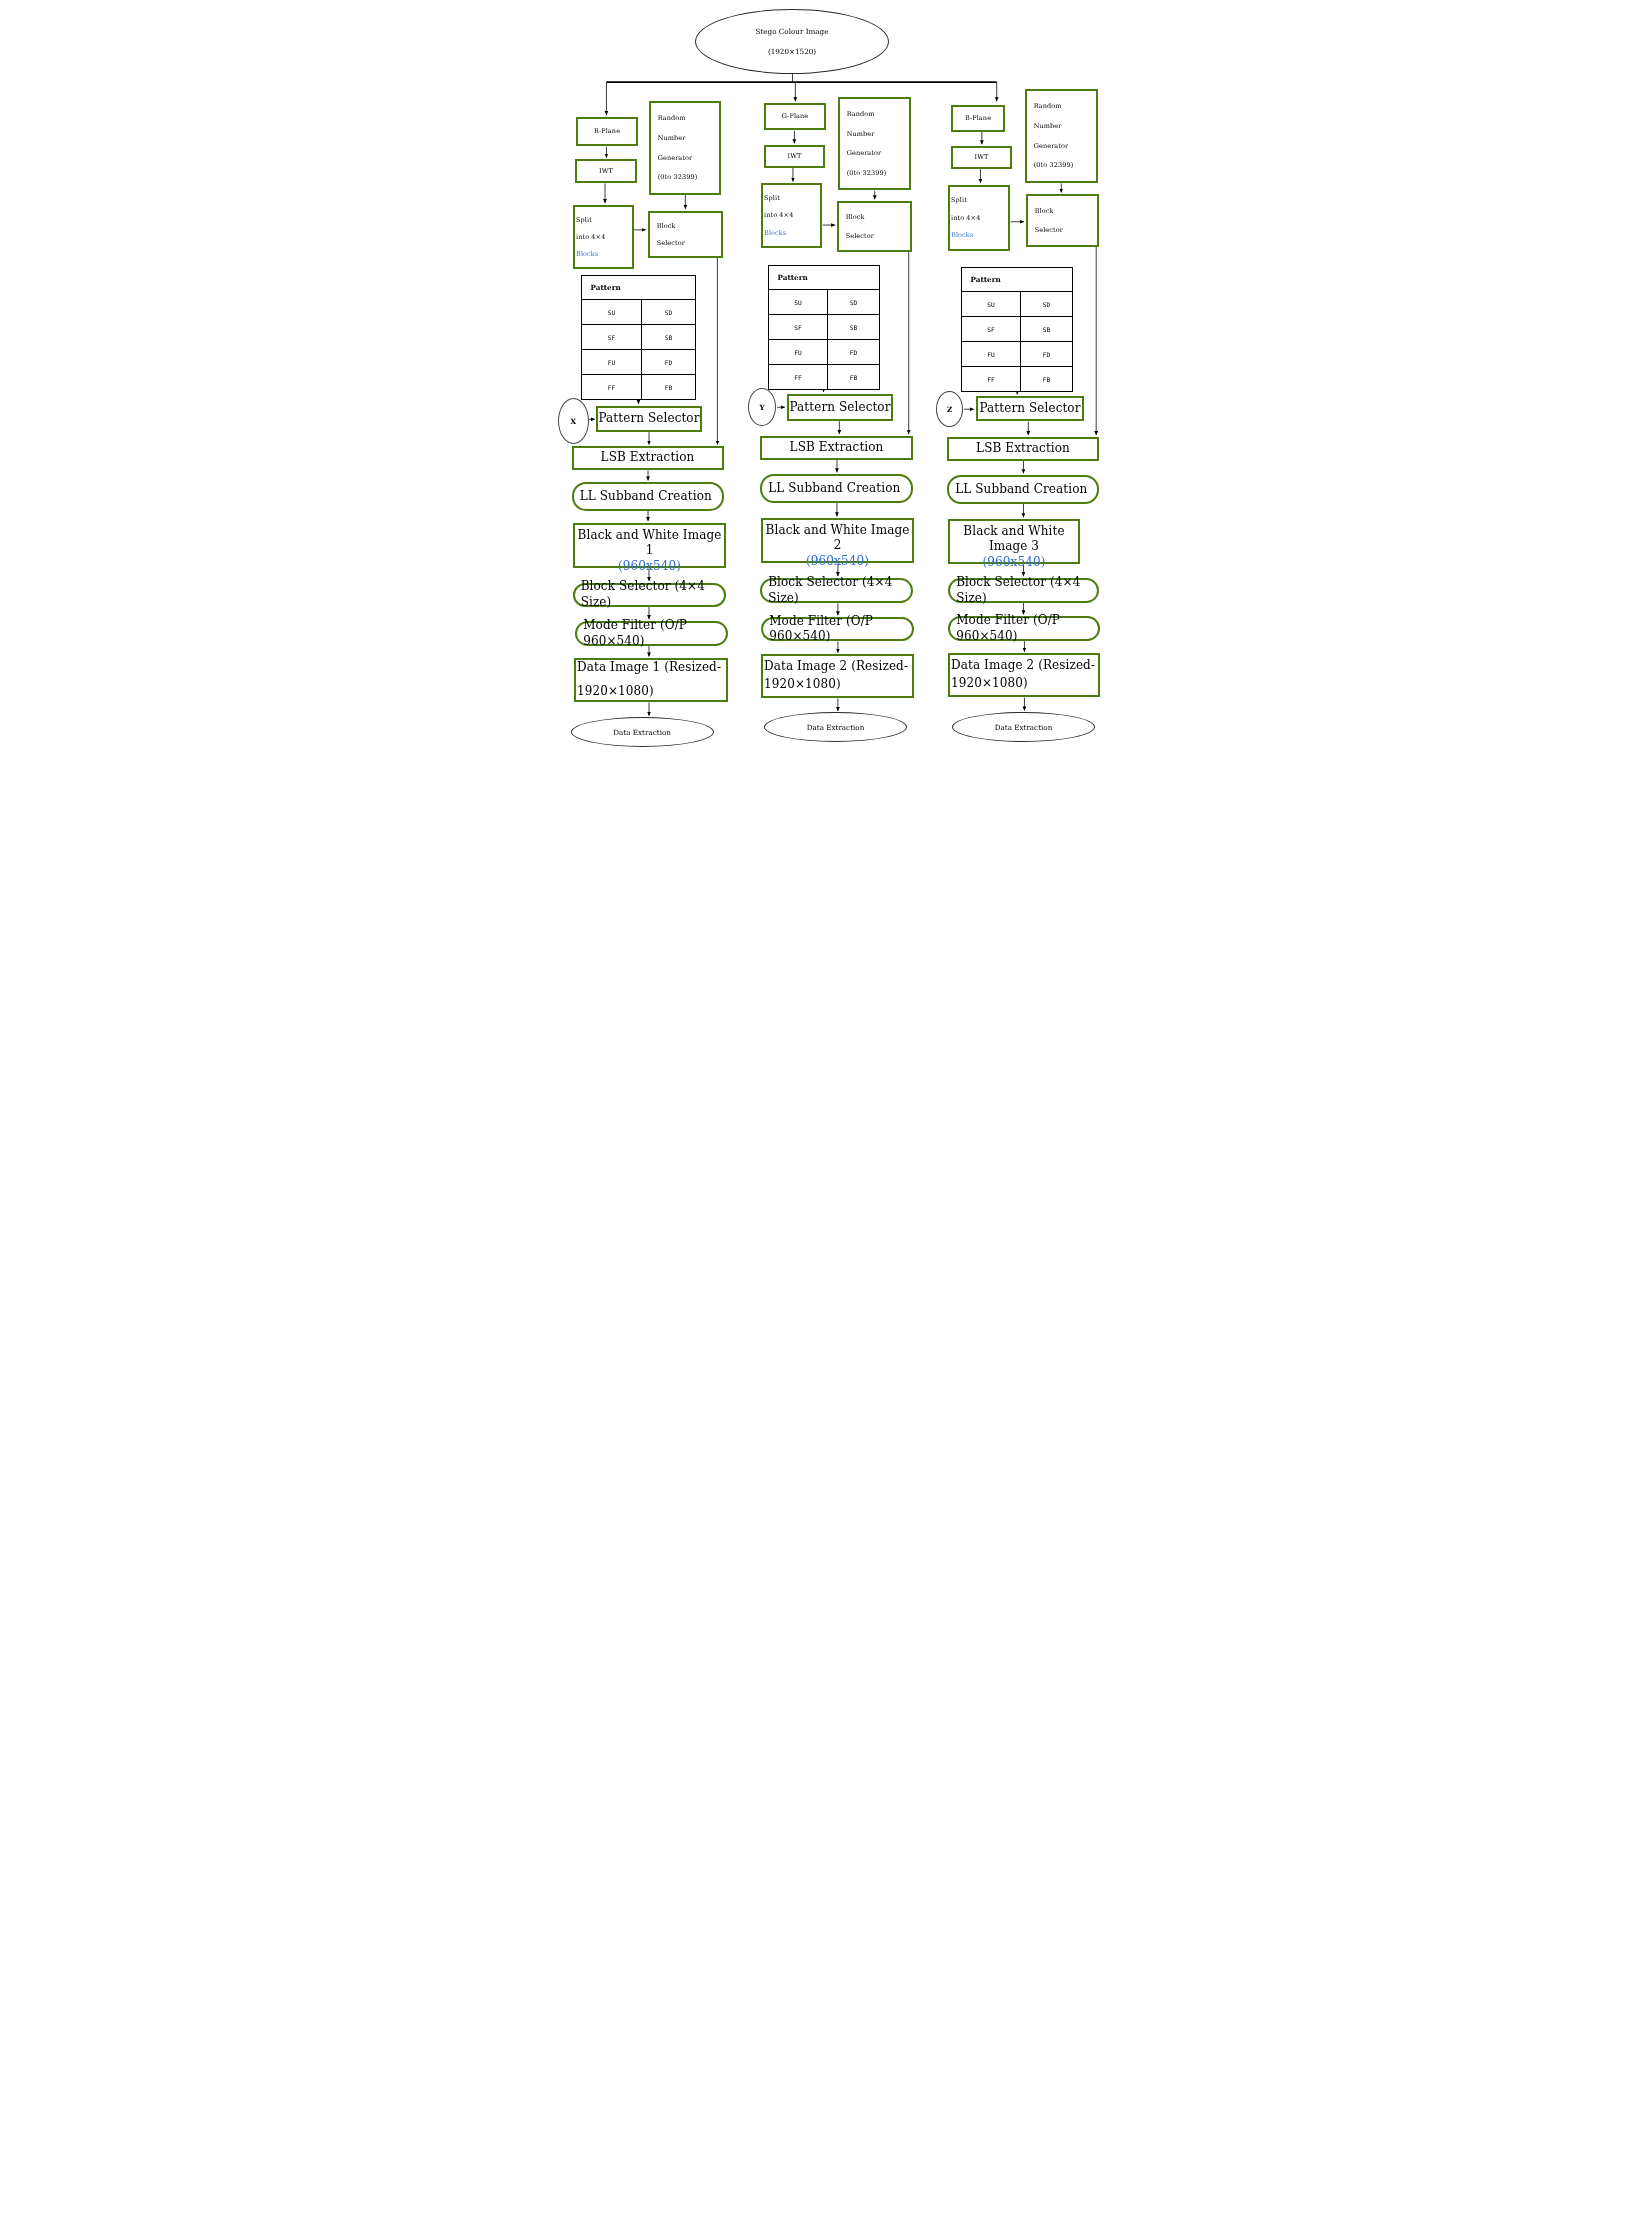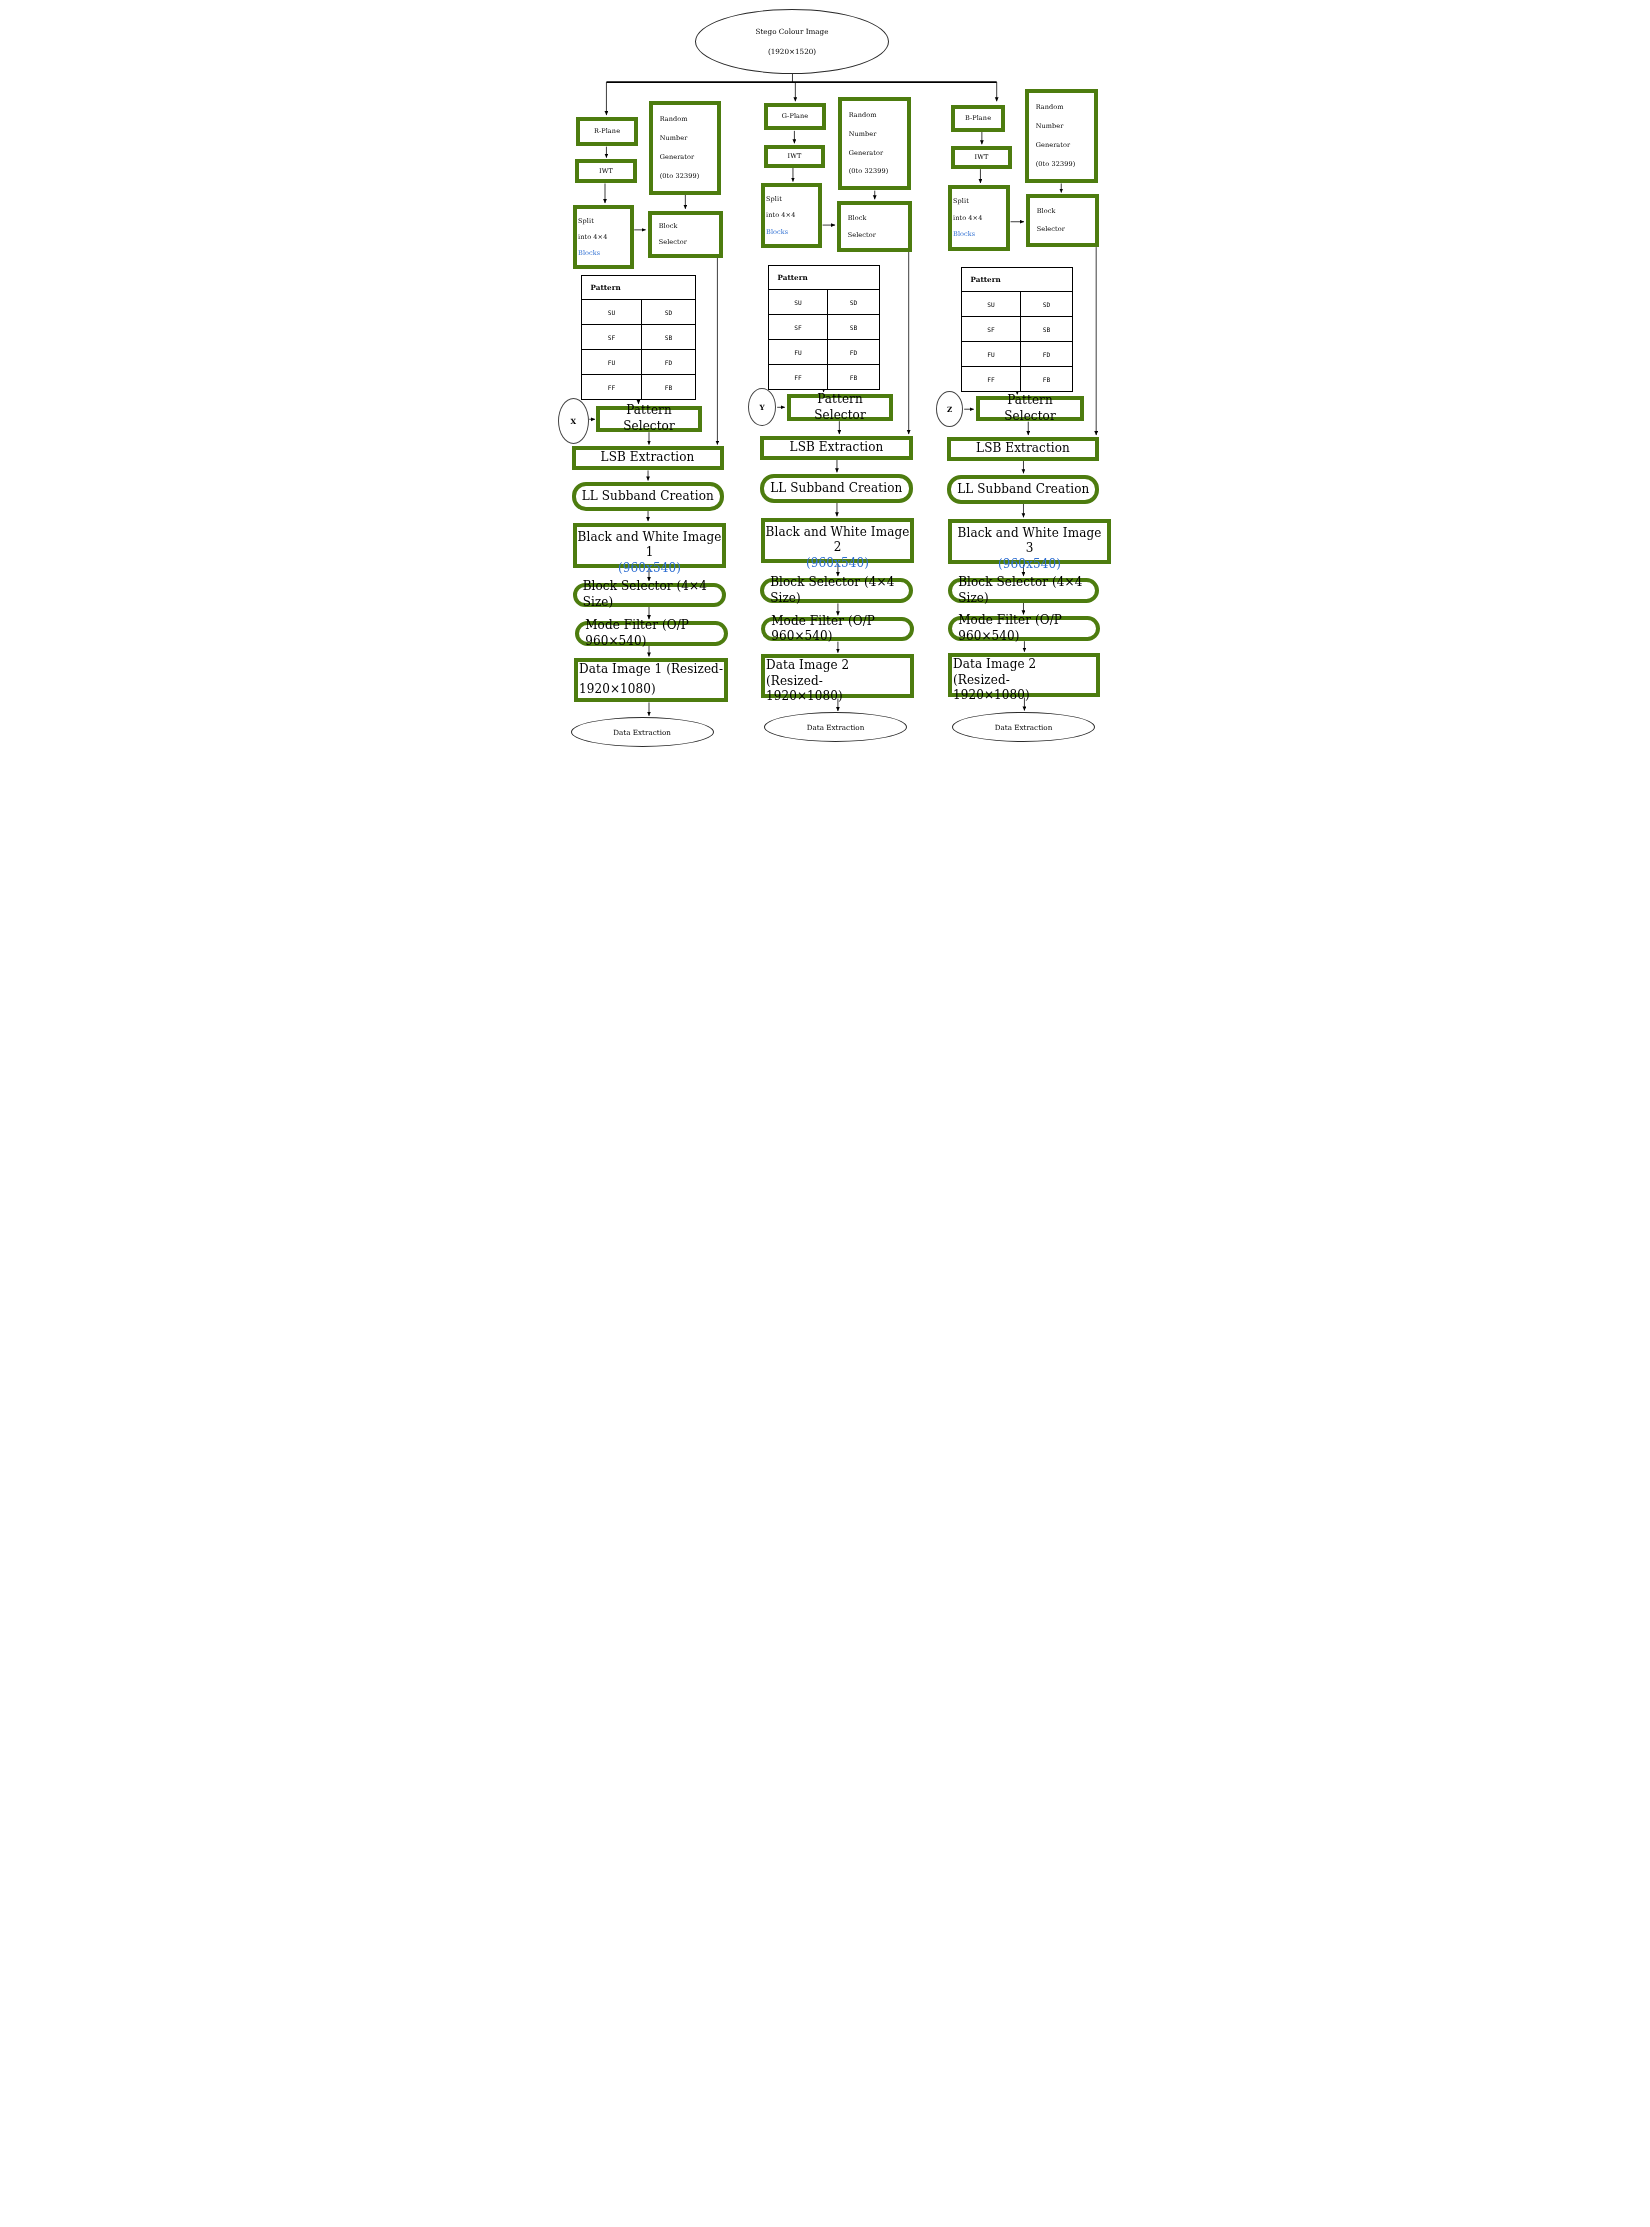--- a/index.html
+++ b/index.html
@@ -1,19 +1,19 @@
 <!DOCTYPE html>
 <html style="font-size:7.7px"><head>
 <meta charset="utf-8">
 <style>
   html,body{margin:0;padding:0;background:#ffffff;}
   .canvas{position:relative;width:550px;height:743px;margin:4px auto;background:#fff;
           font-family:"DejaVu Serif","Liberation Serif",serif;color:#000;}
   .wires{position:absolute;left:0;top:0;z-index:0;}
-  .box{position:absolute;background:#fff;border:4px solid #4d7c0f;box-sizing:border-box;
+  .box{position:absolute;background:#fff;border:2px solid #4d7c0f;box-sizing:border-box;
        display:flex;align-items:center;justify-content:center;text-align:center;
        font-size:6.5px;line-height:1.3;letter-spacing:0.1px;z-index:2;}
   .colv{flex-direction:column;justify-content:space-evenly;}
   .leftal{align-items:flex-start;justify-content:space-evenly;text-align:left;padding-left:1px;}
   .padl{justify-content:flex-start;text-align:left;padding-left:6.2px;border-radius:14px;}
   .ell{position:absolute;background:#fff;border:1px solid #2a2a2a;border-radius:50%;
        box-sizing:border-box;display:flex;flex-direction:column;align-items:center;
        justify-content:space-evenly;z-index:2;text-align:center;}
   .ell.io{border-width:0.8px;border-color:#444;font-weight:bold;font-size:7.2px;}
   .title-ell{font-size:7.2px;padding:6.7px 14.3px;}
@@ -294,21 +294,21 @@
     </div>
   <div class="box fs14" style="left:426px;top:392px;width:108px;height:25px;">
     <span>Pattern Selector</span>
     </div>
   <div class="box fs14" style="left:397px;top:433px;width:152px;height:24px;">
     <span>LSB Extraction</span>
     </div>
   <div class="box fs14 padl" style="left:397px;top:471px;width:152px;height:29px;">
     <span>LL Subband Creation</span>
     </div>
-  <div class="box colv fs14" style="left:398px;top:515px;width:163px;height:45px;padding:2.9px 0;">
+  <div class="box colv fs14" style="left:398px;top:515px;width:132px;height:45px;padding:2.9px 0;">
     <span>Black and White Image 3</span>
     <span class="accent" style="color: rgb(47, 111, 210);">(960x540)</span>
   </div>
   <div class="box fs14 padl" style="left:398px;top:574px;width:151px;height:25px;">
     <span>Block Selector (4×4 Size)</span>
     </div>
   <div class="box fs14 padl" style="left:398px;top:612px;width:152px;height:25px;">
     <span>Mode Filter (O/P 960×540)</span>
     </div>
   <div class="box colv leftal fs14" style="left:398px;top:649px;width:152px;height:44px;">

